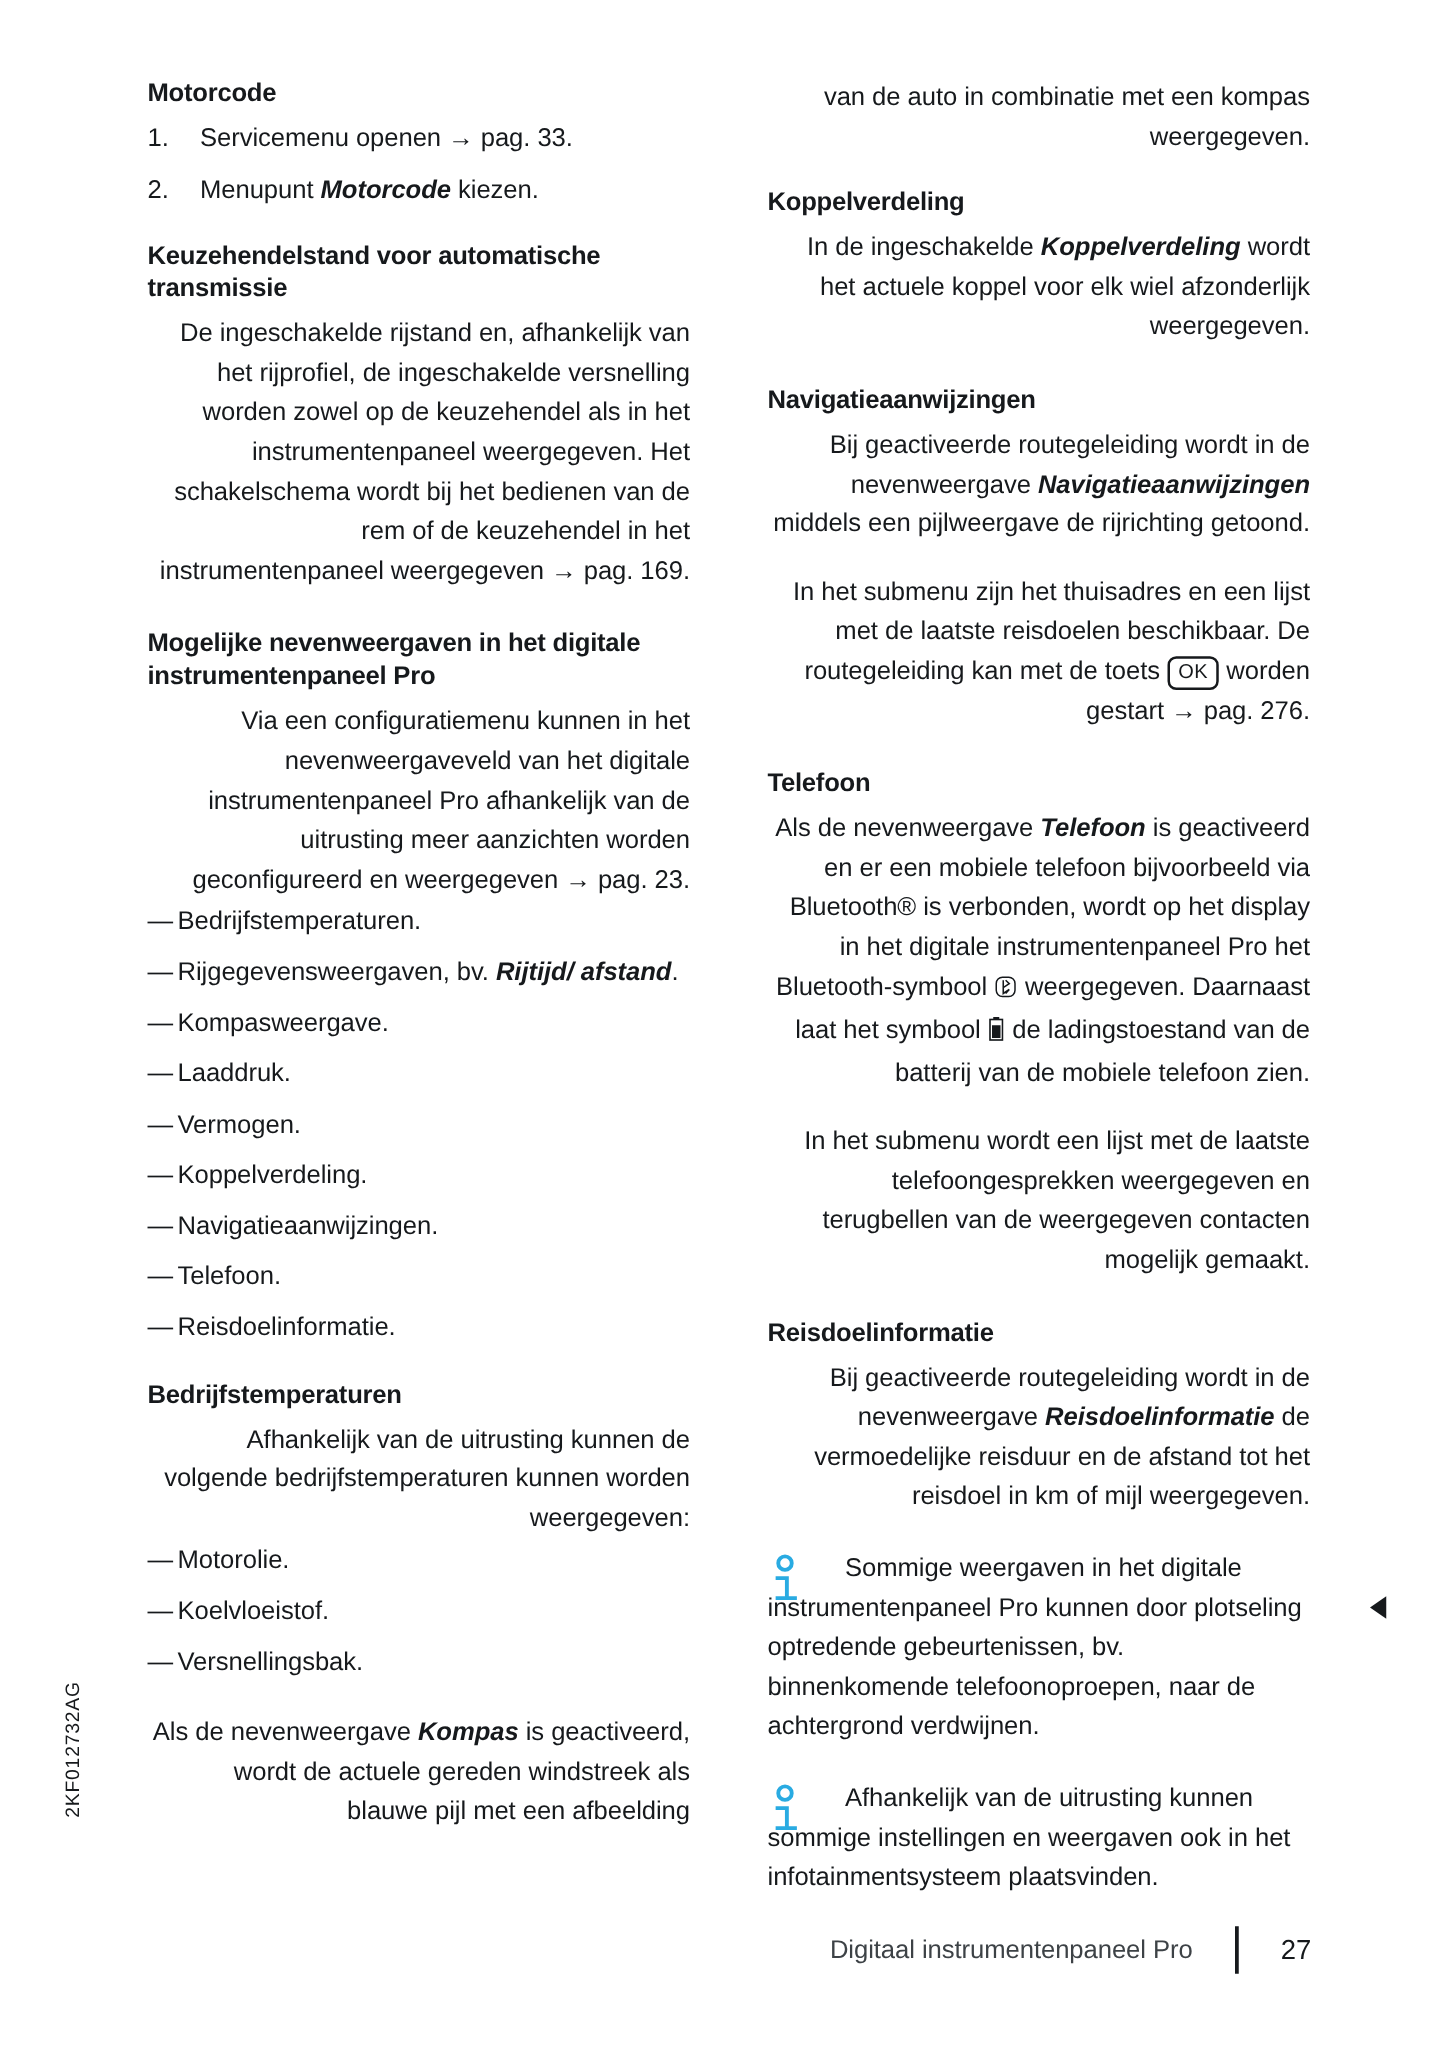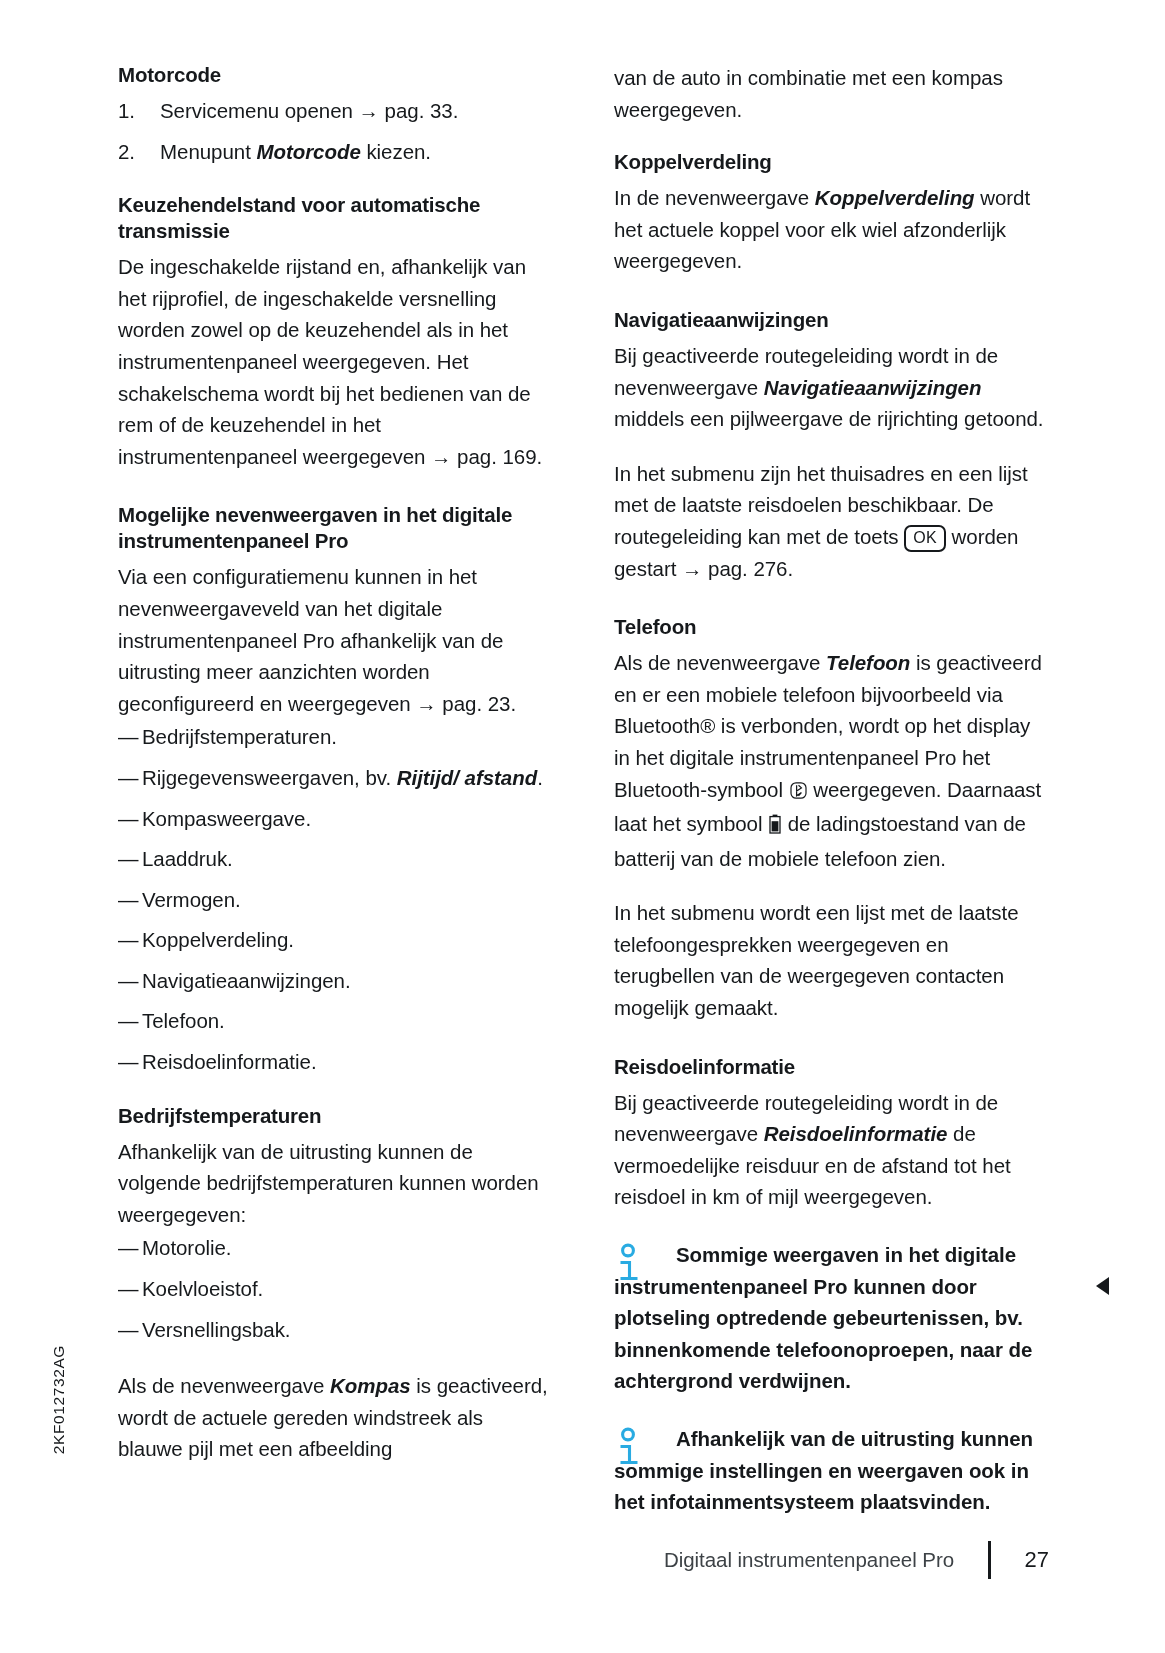--- a/index.html
+++ b/index.html
@@ -45,20 +45,21 @@
     color: #16191c;
   }
 
   p.body {
     font-size: 20.5px;
     line-height: 31.6px;
     margin: 0 0 0 0;
     font-weight: 400;
     letter-spacing: -0.05px;
     color: #16191c;
+    text-align: right;
   }
   p.body + p.body { margin-top: 23px; }
 
   b.em {
     font-weight: 700;
     font-style: italic;
   }
 
   
   ol.steps {
@@ -130,21 +131,20 @@
   }
   .note .ico {
     position: absolute;
     left: 2px;
     top: 3px;
     width: 30px;
     height: 44px;
   }
   .note .ntext {
     margin: 0;
-    font-weight: bold;
   }
   .note .ntext .indent-pad {
     display: inline-block;
     width: 62px;
   }
 
   
   .tri-marker {
     position: absolute;
     right: 56px;
@@ -296,21 +296,21 @@
 
     </div>
 
     <div class="col">
 
       <p class="body">van de auto in combinatie met een kompas weergegeven.</p>
 
       <div class="gap-m"></div>
 
       <h2 class="sect">Koppelverdeling</h2>
-      <p class="body"><span>In de nevenweergave </span><b class="em">Koppelverdeling</b><span> wordt het actuele koppel voor elk wiel afzonderlijk weergegeven.</span></p>
+      <p class="body"><span>In de ingeschakelde </span><b class="em">Koppelverdeling</b><span> wordt het actuele koppel voor elk wiel afzonderlijk weergegeven.</span></p>
 
       <div class="gap-l"></div>
 
       <h2 class="sect">Navigatieaanwijzingen</h2>
       <p class="body"><span>Bij geactiveerde routegeleiding wordt in de nevenweergave </span><b class="em">Navigatieaanwijzingen</b><span> middels een pijlweergave de rijrichting getoond.</span></p>
       <p class="body"><span>In het submenu zijn het thuisadres en een lijst met de laatste reisdoelen beschikbaar. De routegeleiding kan met de toets </span><span class="key-ok">OK</span><span> worden gestart → pag. 276.</span></p>
 
       <div class="gap-l"></div>
 
       <h2 class="sect">Telefoon</h2>

